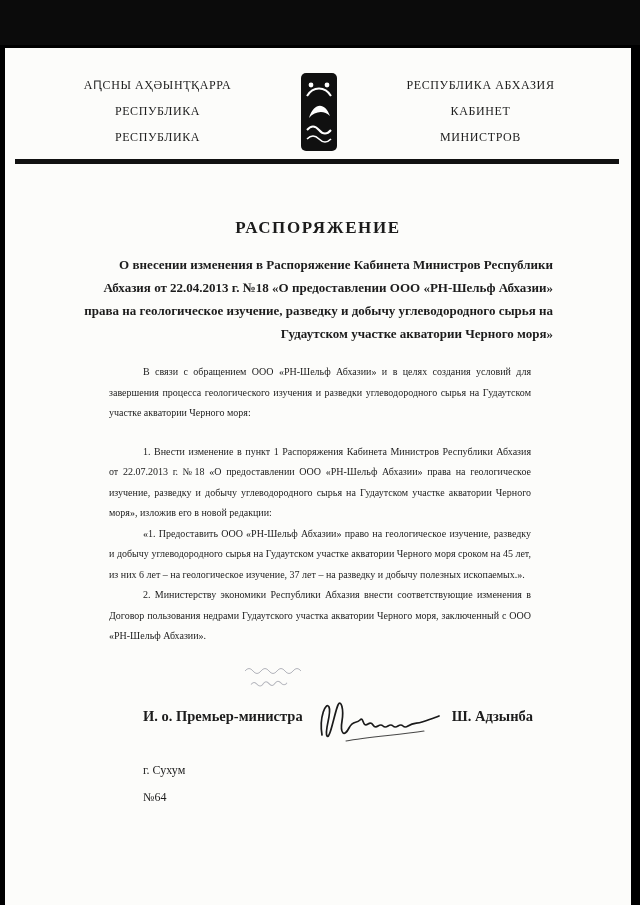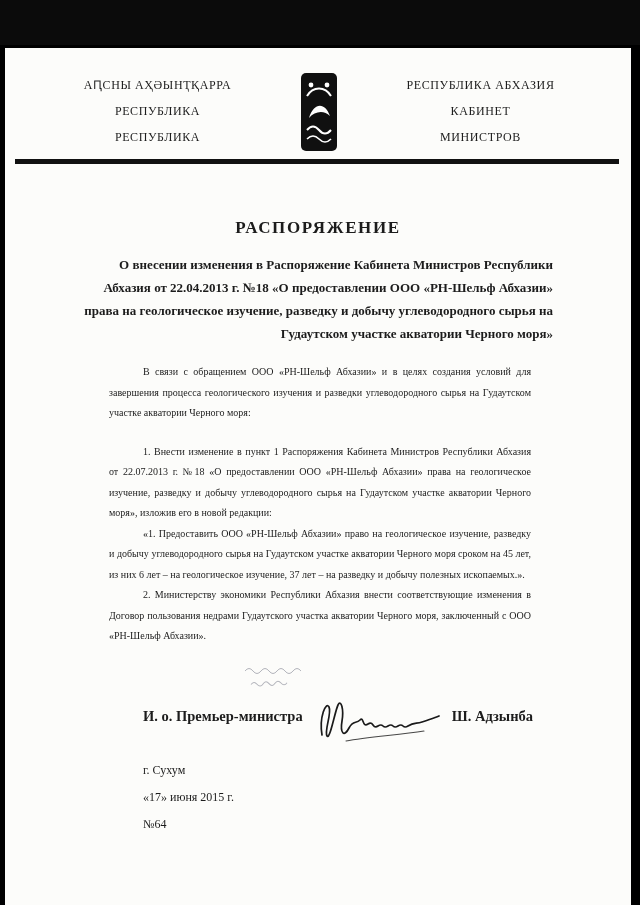--- a/index.html
+++ b/index.html
@@ -155,18 +155,17 @@
       <span>И. о. Премьер-министра</span>
       <svg class="sig-svg" width="130" height="52" viewBox="0 0 130 52" aria-hidden="true">
         <path d="M10 40 C7 22, 14 6, 17 12 C20 18, 12 36, 15 41 C18 45, 23 16, 26 10 C29 4, 32 14, 30 26 C28 38, 32 43, 37 33 C41 25, 44 29, 48 25 C52 21, 50 33, 56 29 C62 25, 60 35, 66 31 C72 27, 70 35, 76 31 C82 27, 80 35, 86 31 C92 27, 90 35, 96 31 C102 27, 104 29, 110 27 C117 24.5, 122 23, 127 21" stroke="#1a1a1a" stroke-width="1.7" fill="none" stroke-linecap="round"></path>
         <path d="M34 46 C55 42, 85 40, 112 36" stroke="#1a1a1a" stroke-width="1.1" fill="none" stroke-linecap="round" opacity="0.8"></path>
       </svg>
       <span>Ш. Адзынба</span>
     </div>
 
     <div class="footer">
       <div>г. Сухум</div>
-      <div>«17» июня 2015 г.</div>
       <div>№64</div>
     </div>
 
   </div>
 </div>
 
 </body></html>

